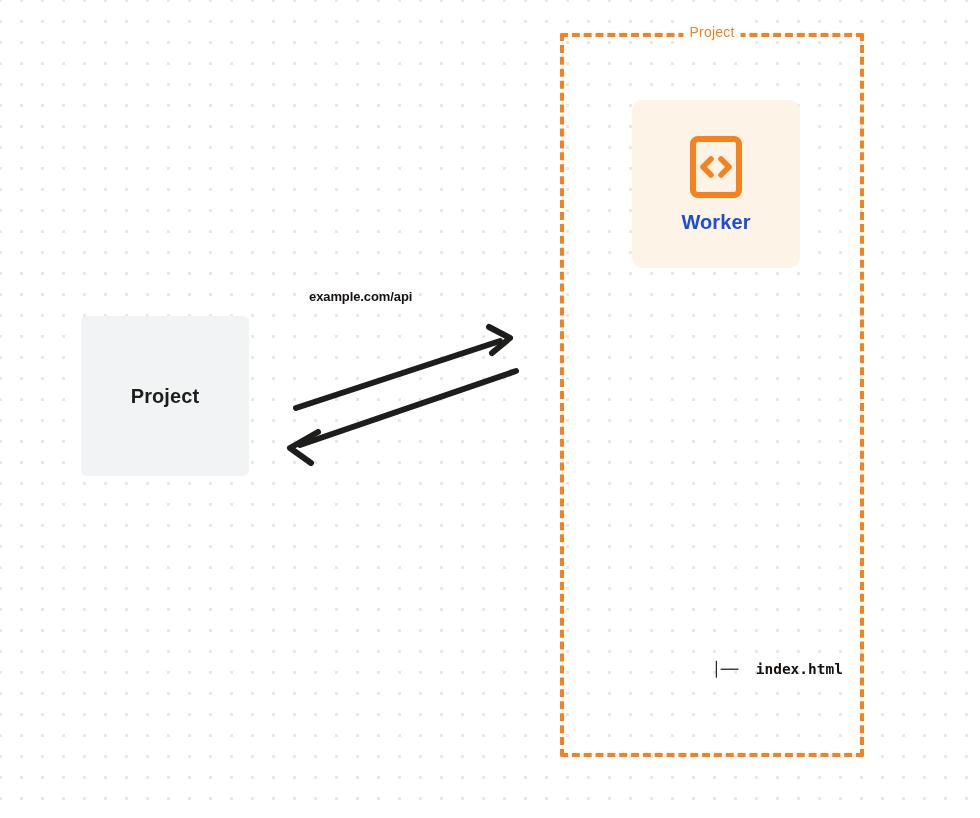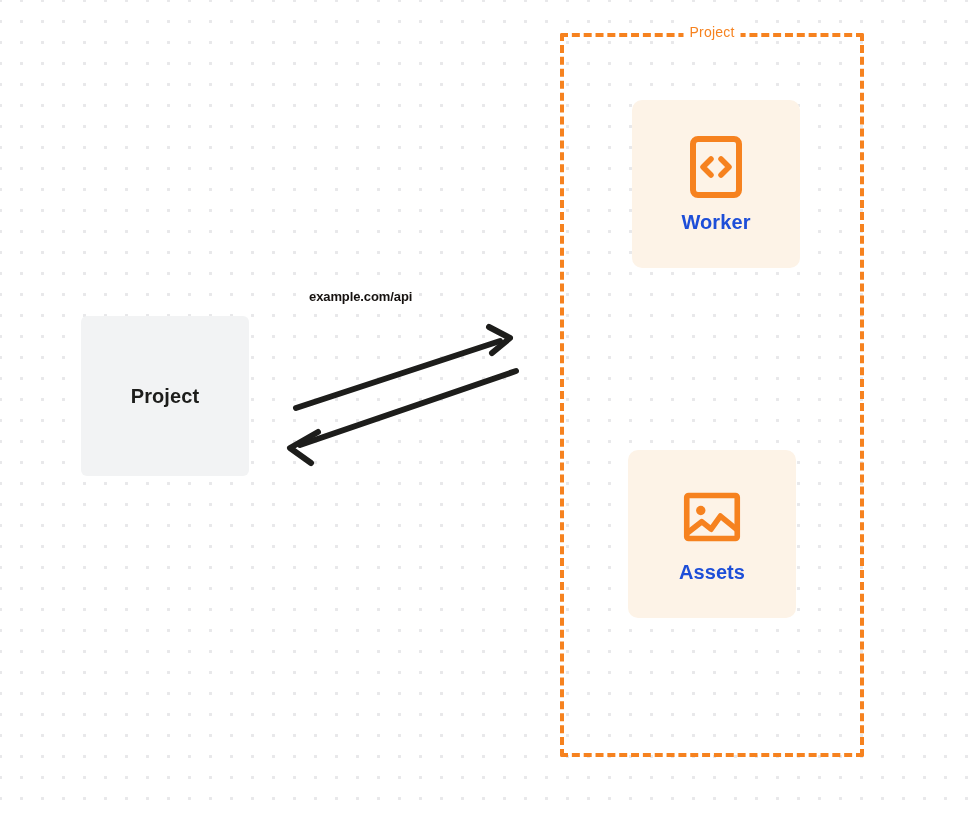--- a/index.html
+++ b/index.html
@@ -184,29 +184,20 @@
       <span class="card-icon">
         <svg width="56" height="64" viewBox="0 0 56 64" xmlns="http://www.w3.org/2000/svg">
           <rect x="5" y="4" width="46" height="56" rx="5" ry="5" fill="none" stroke="#f6821f" stroke-width="6"></rect>
           <polyline points="23,24 15,32 23,40" fill="none" stroke="#f6821f" stroke-width="5.5" stroke-linecap="round" stroke-linejoin="round"></polyline>
           <polyline points="33,24 41,32 33,40" fill="none" stroke="#f6821f" stroke-width="5.5" stroke-linecap="round" stroke-linejoin="round"></polyline>
         </svg>
       </span>
       <span class="card-label">Worker</span>
     </div>
 
-    <div id="assets-card" class="service-card">
-      <span class="card-icon">
-        <svg width="62" height="56" viewBox="0 0 62 56" xmlns="http://www.w3.org/2000/svg">
-          <rect x="4" y="5" width="54" height="46" rx="2" ry="2" fill="none" stroke="#f6821f" stroke-width="6"></rect>
-          <circle cx="19" cy="21" r="5" fill="#f6821f"></circle>
-          <polyline points="6,44 20,33 30,41 40,27 57,41" fill="none" stroke="#f6821f" stroke-width="6" stroke-linecap="round" stroke-linejoin="round"></polyline>
-        </svg>
-      </span>
-      <span class="card-label">Assets</span>
-    </div>
 
     <div id="file-tree">
+      <span class="tree-row">    │──  index.html</span>
       
     </div>
   </div>
 
 </div>
 
 </body></html>

